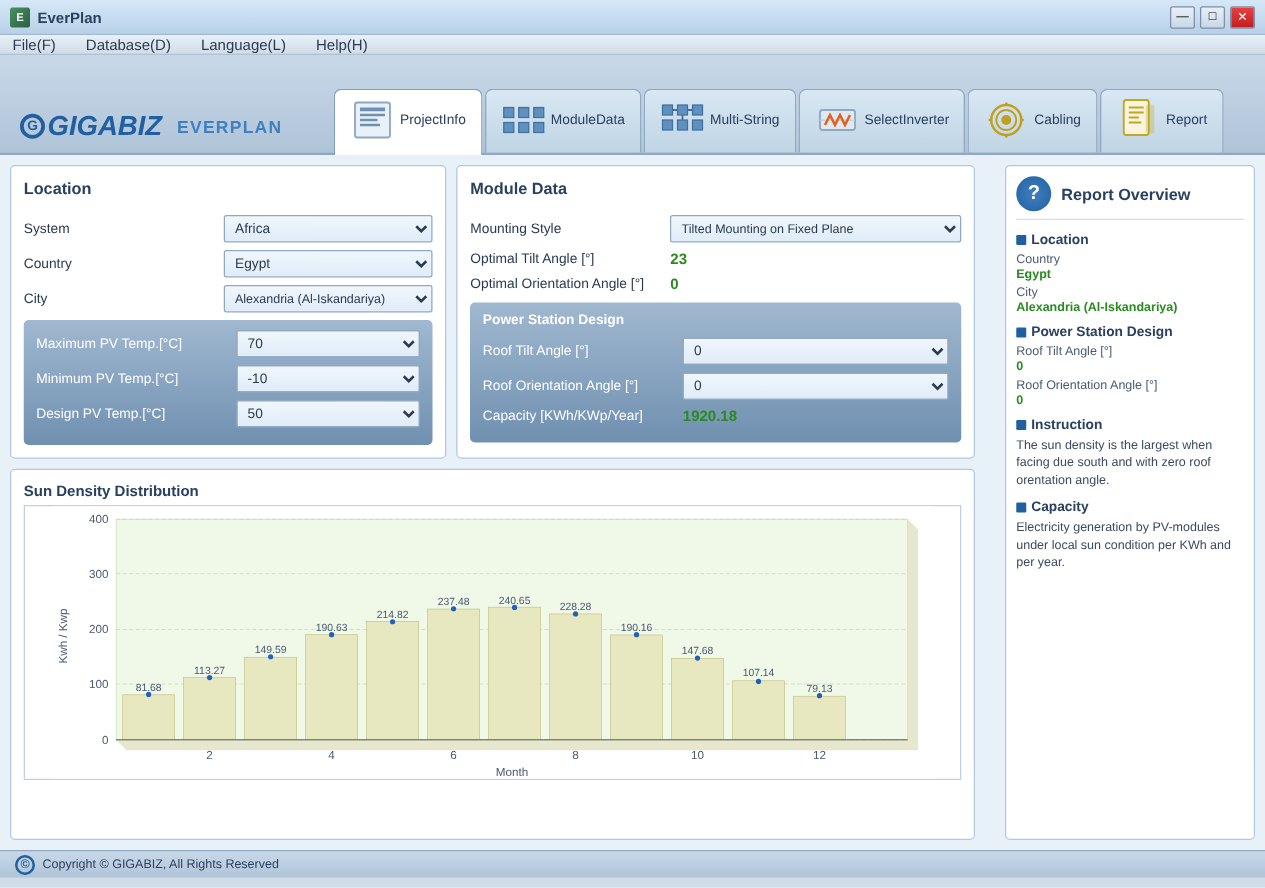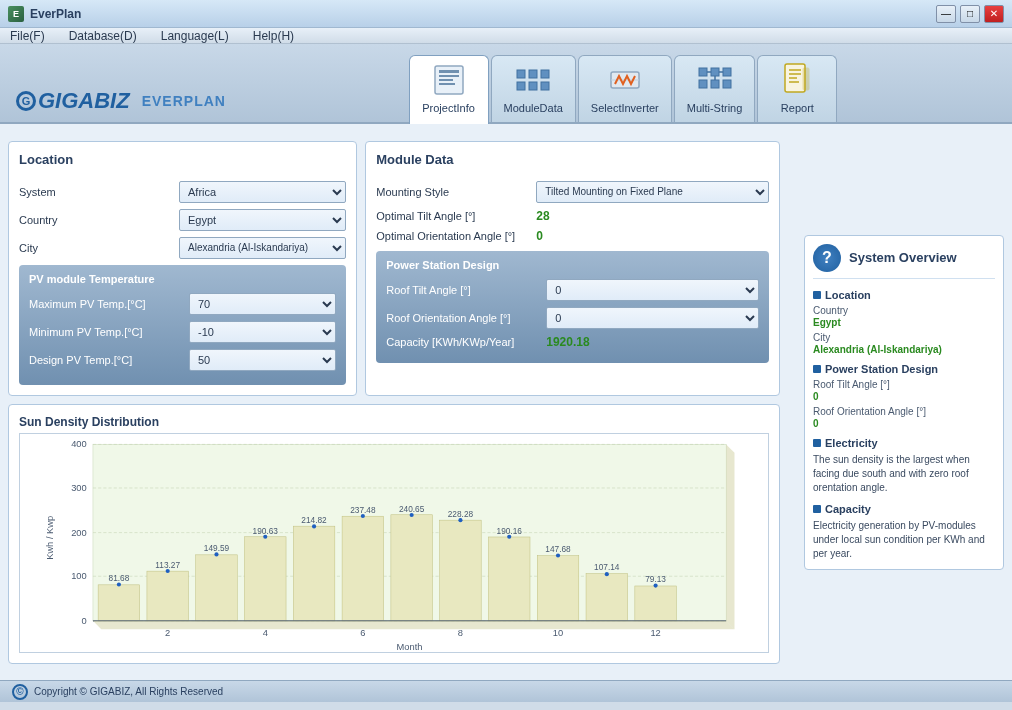--- a/index.html
+++ b/index.html
@@ -109,21 +109,21 @@
     }
     .toolbar-tabs {
       display: flex;
       align-items: flex-end;
       gap: 2px;
       flex: 1;
       justify-content: center;
     }
     .toolbar-tab {
       display: flex;
-      flex-direction: column;
+      flex-direction: row;
       align-items: center;
       padding: 6px 12px 8px;
       cursor: pointer;
       border-radius: 6px 6px 0 0;
       border: 1px solid #90a8c0;
       border-bottom: none;
       background: linear-gradient(to bottom, #d8e8f4, #c0d4e4);
       min-width: 80px;
       gap: 4px;
     }
@@ -144,21 +144,20 @@
       font-size: 11px;
       color: #2a4060;
       font-weight: 500;
     }
     .main-content {
       display: flex;
       height: calc(710px - 28px - 24px - 80px - 22px);
       background: #e8f0f8;
       padding: 8px;
       gap: 24px;
-      align-items: center;
     }
     .left-panel {
       flex: 1;
       display: flex;
       flex-direction: column;
       gap: 8px;
     }
     .right-panel {
       width: 200px;
       background: white;
@@ -388,50 +387,64 @@
         <svg width="36" height="36" viewBox="0 0 36 36">
           <rect x="2" y="8" width="8" height="8" fill="#6090c0" stroke="#4070a0" stroke-width="1"></rect>
           <rect x="14" y="8" width="8" height="8" fill="#6090c0" stroke="#4070a0" stroke-width="1"></rect>
           <rect x="26" y="8" width="8" height="8" fill="#6090c0" stroke="#4070a0" stroke-width="1"></rect>
           <rect x="2" y="20" width="8" height="8" fill="#6090c0" stroke="#4070a0" stroke-width="1"></rect>
           <rect x="14" y="20" width="8" height="8" fill="#6090c0" stroke="#4070a0" stroke-width="1"></rect>
           <rect x="26" y="20" width="8" height="8" fill="#6090c0" stroke="#4070a0" stroke-width="1"></rect>
         </svg>
       </div>
       <span class="tab-label">ModuleData</span>
-    </div>
-
-    <div class="toolbar-tab">
-      <div class="tab-icon">
-        <svg width="36" height="36" viewBox="0 0 36 36">
-          <rect x="4" y="10" width="28" height="16" rx="2" fill="#e0e8f0" stroke="#90a8c0" stroke-width="1.5"></rect>
-          <line x1="4" y1="18" x2="32" y2="18" stroke="#c0d0e0" stroke-width="1"></line>
-          <polyline points="8,22 12,14 16,22 20,14 24,22 28,14" stroke="#e06020" stroke-width="2" fill="none"></polyline>
-        </svg>
-      </div>
-      <span class="tab-label">SelectInverter</span>
     </div>
 
     <div class="toolbar-tab">
       <div class="tab-icon">
         <svg width="36" height="36" viewBox="0 0 36 36">
           <rect x="2" y="6" width="8" height="8" fill="#6090c0" stroke="#4070a0" stroke-width="1"></rect>
           <rect x="14" y="6" width="8" height="8" fill="#6090c0" stroke="#4070a0" stroke-width="1"></rect>
           <rect x="26" y="6" width="8" height="8" fill="#6090c0" stroke="#4070a0" stroke-width="1"></rect>
           <rect x="2" y="18" width="8" height="8" fill="#6090c0" stroke="#4070a0" stroke-width="1"></rect>
           <rect x="14" y="18" width="8" height="8" fill="#6090c0" stroke="#4070a0" stroke-width="1"></rect>
           <rect x="26" y="18" width="8" height="8" fill="#6090c0" stroke="#4070a0" stroke-width="1"></rect>
           <line x1="10" y1="10" x2="14" y2="10" stroke="#4070a0" stroke-width="1.5"></line>
           <line x1="22" y1="10" x2="26" y2="10" stroke="#4070a0" stroke-width="1.5"></line>
           <line x1="18" y1="14" x2="18" y2="18" stroke="#4070a0" stroke-width="1.5"></line>
         </svg>
       </div>
       <span class="tab-label">Multi-String</span>
     </div>
 
+    <div class="toolbar-tab">
+      <div class="tab-icon">
+        <svg width="36" height="36" viewBox="0 0 36 36">
+          <rect x="4" y="10" width="28" height="16" rx="2" fill="#e0e8f0" stroke="#90a8c0" stroke-width="1.5"></rect>
+          <line x1="4" y1="18" x2="32" y2="18" stroke="#c0d0e0" stroke-width="1"></line>
+          <polyline points="8,22 12,14 16,22 20,14 24,22 28,14" stroke="#e06020" stroke-width="2" fill="none"></polyline>
+        </svg>
+      </div>
+      <span class="tab-label">SelectInverter</span>
+    </div>
+
+    <div class="toolbar-tab">
+      <div class="tab-icon">
+        <svg width="36" height="36" viewBox="0 0 36 36">
+          <circle cx="18" cy="18" r="12" fill="none" stroke="#c0a020" stroke-width="2"></circle>
+          <circle cx="18" cy="18" r="8" fill="none" stroke="#c0a020" stroke-width="1.5"></circle>
+          <circle cx="18" cy="18" r="4" fill="#c0a020"></circle>
+          <line x1="18" y1="6" x2="18" y2="4" stroke="#c0a020" stroke-width="2"></line>
+          <line x1="18" y1="32" x2="18" y2="30" stroke="#c0a020" stroke-width="2"></line>
+          <line x1="6" y1="18" x2="4" y2="18" stroke="#c0a020" stroke-width="2"></line>
+          <line x1="32" y1="18" x2="30" y2="18" stroke="#c0a020" stroke-width="2"></line>
+        </svg>
+      </div>
+      <span class="tab-label">Cabling</span>
+    </div>
 
     <div class="toolbar-tab">
       <div class="tab-icon">
         <svg width="36" height="36" viewBox="0 0 36 36">
           <rect x="6" y="2" width="20" height="28" rx="2" fill="#f8f4e0" stroke="#c0a820" stroke-width="1.5"></rect>
           <rect x="24" y="6" width="6" height="22" rx="1" fill="#c0a820" opacity="0.3" stroke="#c0a820" stroke-width="1"></rect>
           <line x1="10" y1="8" x2="22" y2="8" stroke="#c0a820" stroke-width="1.5"></line>
           <line x1="10" y1="12" x2="22" y2="12" stroke="#c0a820" stroke-width="1.5"></line>
           <line x1="10" y1="16" x2="18" y2="16" stroke="#c0a820" stroke-width="1.5"></line>
           <line x1="10" y1="20" x2="20" y2="20" stroke="#c0a820" stroke-width="1.5"></line>
@@ -469,21 +482,20 @@
         <div class="form-row">
           <span class="form-label">City</span>
           <select class="form-select" style="font-size:10px;">
             <option>Alexandria (Al-Iskandariya)</option>
             <option>Cairo</option>
             <option>Giza</option>
           </select>
         </div>
 
         <div class="pv-temp-section">
-          <div class="pv-temp-title">PV module Temperature</div>
           <div class="form-row">
             <span class="form-label" style="color:white;">Maximum PV Temp.[°C]</span>
             <select class="form-select">
               <option>70</option><option>80</option><option>90</option>
             </select>
           </div>
           <div class="form-row">
             <span class="form-label" style="color:white;">Minimum PV Temp.[°C]</span>
             <select class="form-select">
               <option>-10</option><option>-20</option><option>0</option>
@@ -503,21 +515,21 @@
         <div class="form-row">
           <span class="form-label">Mounting Style</span>
           <select class="form-select" style="font-size:10px;">
             <option>Tilted Mounting on Fixed Plane</option>
             <option>Flat Mounting</option>
             <option>Tracking</option>
           </select>
         </div>
         <div class="form-row">
           <span class="form-label">Optimal Tilt Angle [°]</span>
-          <span class="form-value-green">28</span>
+          <span class="form-value-green">23</span>
         </div>
         <div class="form-row">
           <span class="form-label">Optimal Orientation Angle [°]</span>
           <span class="form-value-green">0</span>
         </div>
 
         <div class="power-station-section">
           <div class="pv-temp-title">Power Station Design</div>
           <div class="form-row">
             <span class="form-label" style="color:white;">Roof Tilt Angle [°]</span>
@@ -624,33 +636,33 @@
           <polygon points="660,180 668,188 668,18 660,10" fill="#d0d0a0" opacity="0.5"></polygon>
           <polygon points="50,180 58,188 668,188 660,180" fill="#d0d0a0" opacity="0.5"></polygon>
         </svg>
       </div>
     </div>
   </div>
 
   <div class="right-panel">
     <div class="sys-overview-header">
       <div class="help-icon">?</div>
-      <span class="sys-overview-title">System Overview</span>
+      <span class="sys-overview-title">Report Overview</span>
     </div>
     <div class="right-section-title">Location</div>
     <div class="right-label">Country</div>
     <div class="right-value">Egypt</div>
     <div class="right-label">City</div>
     <div class="right-value">Alexandria (Al-Iskandariya)</div>
     <div class="right-section-title">Power Station Design</div>
     <div class="right-label">Roof Tilt Angle [°]</div>
     <div class="right-value">0</div>
     <div class="right-label">Roof Orientation Angle [°]</div>
     <div class="right-value">0</div>
-    <div class="right-section-title">Electricity</div>
+    <div class="right-section-title">Instruction</div>
     <div class="right-text">The sun density is the largest when facing due south and with zero roof orentation angle.</div>
     <div class="right-section-title">Capacity</div>
     <div class="right-text">Electricity generation by PV-modules under local sun condition per KWh and per year.</div>
   </div>
 </div>
 
 <div class="footer">
   <div class="footer-icon">©</div>
   <span>Copyright © GIGABIZ, All Rights Reserved</span>
 </div>

